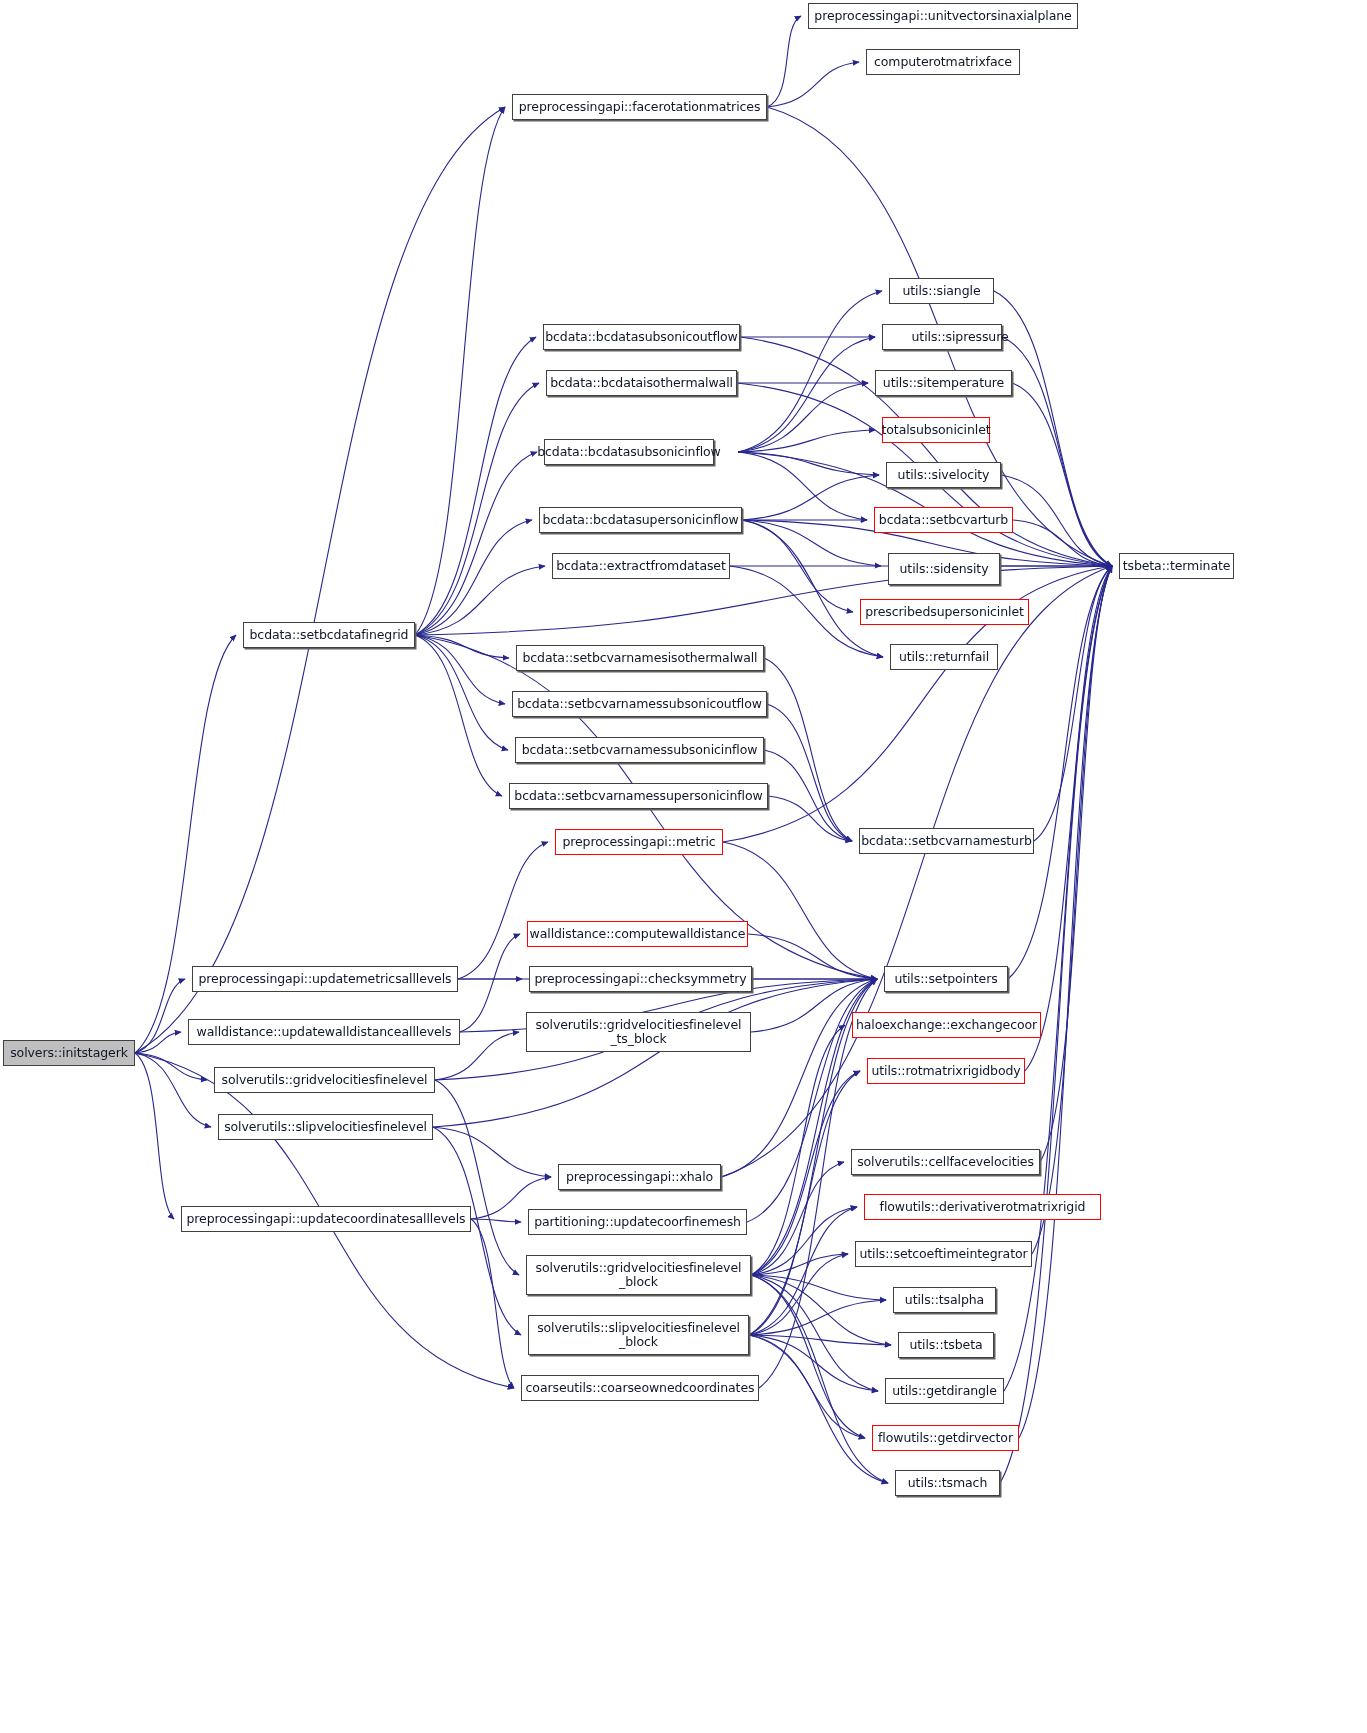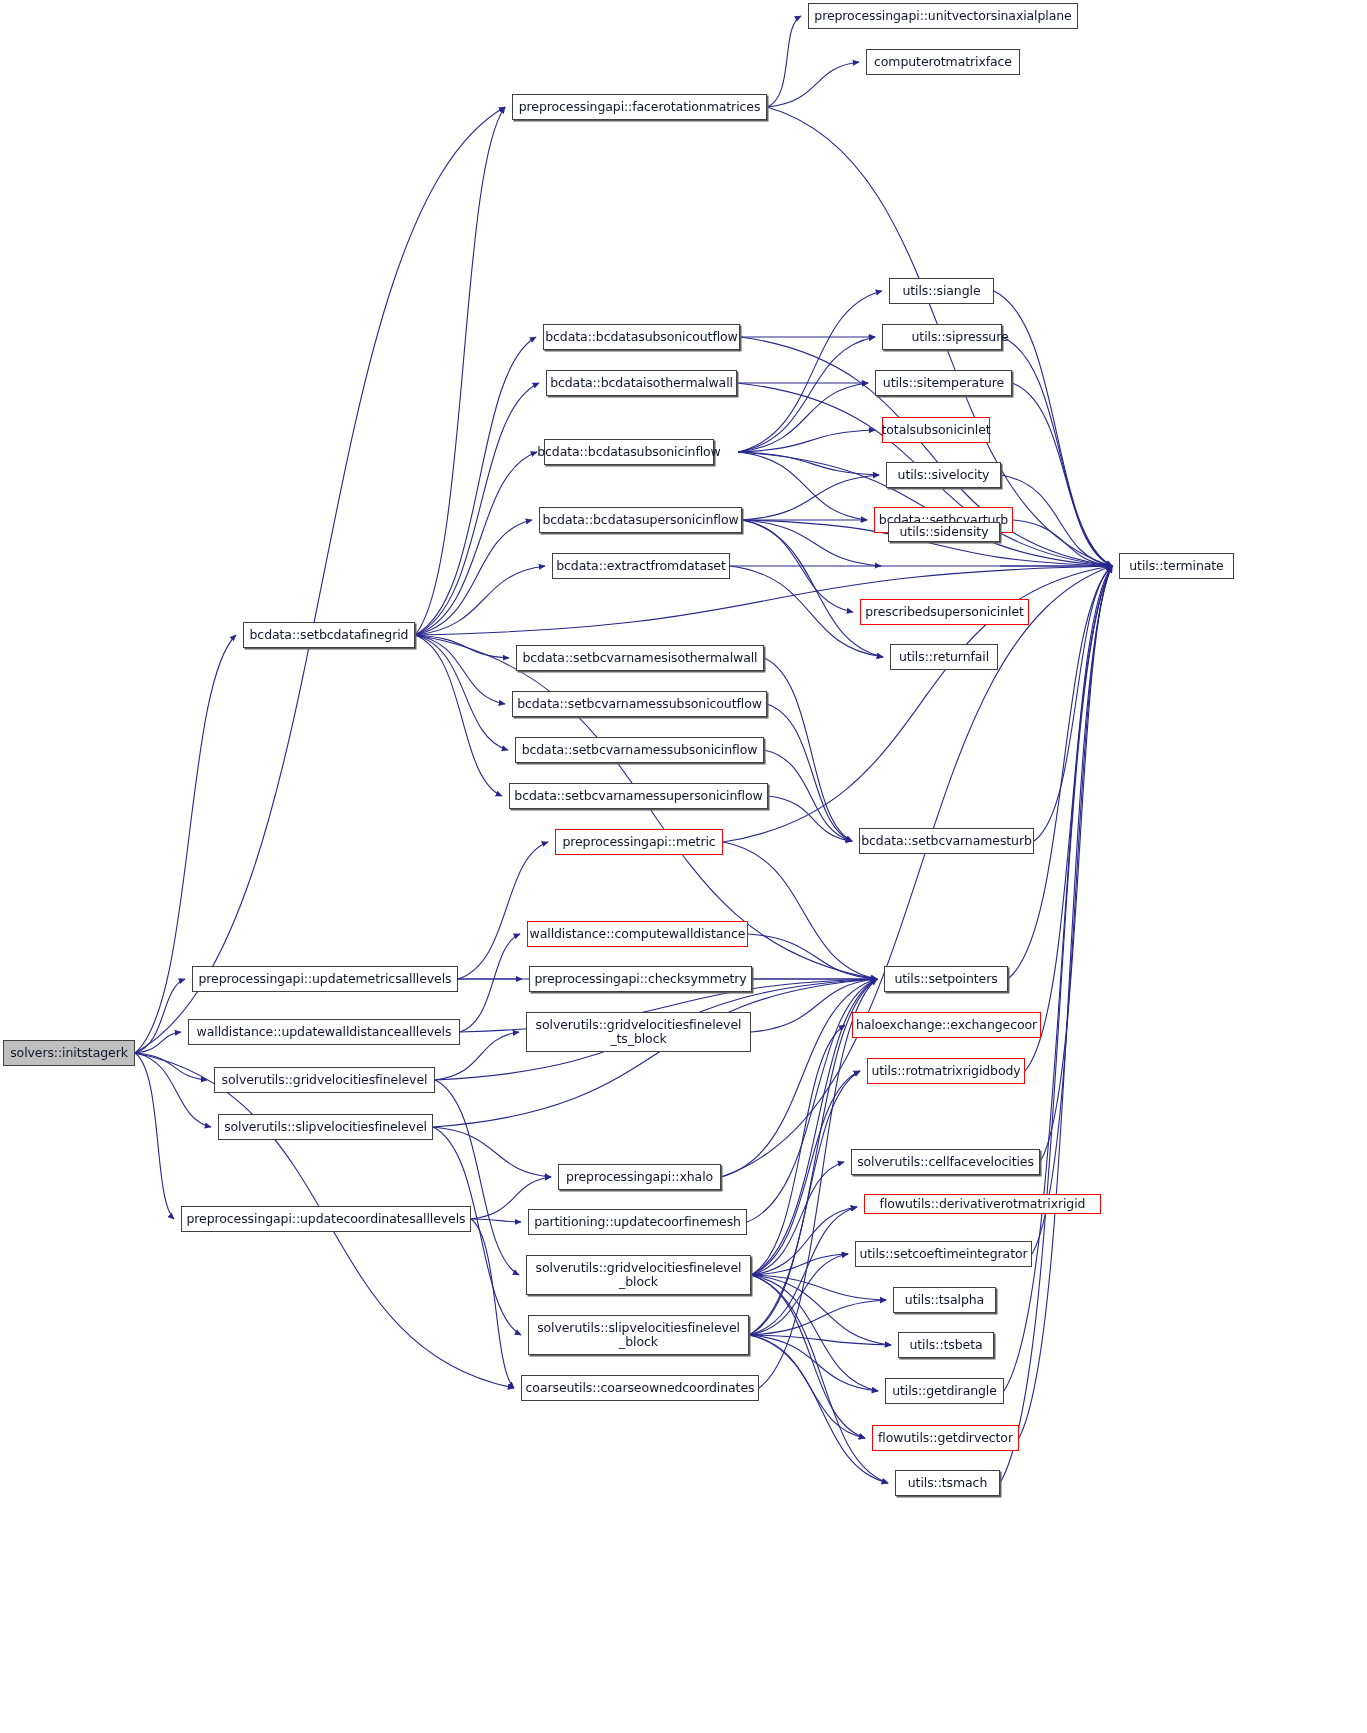--- a/index.html
+++ b/index.html
@@ -160,45 +160,45 @@
     <div class="node shadow" style="left: 512px; top: 691px; width: 255px; height: 26px;"><span>bcdata::setbcvarnamessubsonicoutflow</span></div>
     <div class="node shadow" style="left: 515px; top: 737px; width: 249px; height: 26px;"><span>bcdata::setbcvarnamessubsonicinflow</span></div>
     <div class="node shadow" style="left: 509px; top: 783px; width: 259px; height: 26px;"><span>bcdata::setbcvarnamessupersonicinflow</span></div>
     <div class="node red" style="left: 555px; top: 829px; width: 168px; height: 26px;"><span>preprocessingapi::metric</span></div>
     <div class="node" style="left: 889px; top: 278px; width: 105px; height: 26px;"><span>utils::siangle</span></div>
     <div class="node shadow" style="left: 882px; top: 324px; width: 120px; height: 26px; padding-left: 40px;"><span>utils::sipressure</span></div>
     <div class="node shadow" style="left: 875px; top: 370px; width: 137px; height: 26px;"><span>utils::sitemperature</span></div>
     <div class="node red" style="left: 882px; top: 417px; width: 108px; height: 26px;"><span>totalsubsonicinlet</span></div>
     <div class="node shadow" style="left: 886px; top: 462px; width: 115px; height: 26px;"><span>utils::sivelocity</span></div>
     <div class="node red" style="left: 874px; top: 507px; width: 139px; height: 26px;"><span>bcdata::setbcvarturb</span></div>
-    <div class="node shadow" style="left: 888px; top: 522px; width: 112px; height: 20px;"><span>utils::sidensity</span></div>
+    <div class="node shadow" style="left: 888px; top: 553px; width: 112px; height: 32px;"><span>utils::sidensity</span></div>
     <div class="node red" style="left: 860px; top: 599px; width: 169px; height: 26px;"><span>prescribedsupersonicinlet</span></div>
     <div class="node" style="left: 890px; top: 644px; width: 108px; height: 26px;"><span>utils::returnfail</span></div>
     <div class="node" style="left: 859px; top: 828px; width: 175px; height: 26px;"><span>bcdata::setbcvarnamesturb</span></div>
-    <div class="node" style="left: 1119px; top: 553px; width: 115px; height: 26px;"><span>utils::terminate</span></div>
+    <div class="node" style="left: 1119px; top: 553px; width: 115px; height: 26px;"><span>tsbeta::terminate</span></div>
     <div class="node" style="left: 192px; top: 966px; width: 266px; height: 26px;"><span>preprocessingapi::updatemetricsalllevels</span></div>
     <div class="node" style="left: 188px; top: 1019px; width: 272px; height: 26px;"><span>walldistance::updatewalldistancealllevels</span></div>
     <div class="node" style="left: 214px; top: 1067px; width: 221px; height: 26px;"><span>solverutils::gridvelocitiesfinelevel</span></div>
     <div class="node" style="left: 218px; top: 1114px; width: 215px; height: 26px;"><span>solverutils::slipvelocitiesfinelevel</span></div>
     <div class="node" style="left: 181px; top: 1206px; width: 290px; height: 26px;"><span>preprocessingapi::updatecoordinatesalllevels</span></div>
     <div class="node red" style="left: 527px; top: 921px; width: 221px; height: 26px;"><span>walldistance::computewalldistance</span></div>
     <div class="node shadow" style="left: 529px; top: 966px; width: 223px; height: 26px;"><span>preprocessingapi::checksymmetry</span></div>
     <div class="node" style="left: 526px; top: 1012px; width: 225px; height: 40px;"><span>solverutils::gridvelocitiesfinelevel
 _ts_block</span></div>
     <div class="node shadow" style="left: 558px; top: 1164px; width: 163px; height: 26px;"><span>preprocessingapi::xhalo</span></div>
     <div class="node" style="left: 528px; top: 1209px; width: 219px; height: 26px;"><span>partitioning::updatecoorfinemesh</span></div>
     <div class="node shadow" style="left: 526px; top: 1255px; width: 225px; height: 40px;"><span>solverutils::gridvelocitiesfinelevel
 _block</span></div>
     <div class="node shadow" style="left: 528px; top: 1315px; width: 221px; height: 40px;"><span>solverutils::slipvelocitiesfinelevel
 _block</span></div>
     <div class="node" style="left: 521px; top: 1375px; width: 238px; height: 26px;"><span>coarseutils::coarseownedcoordinates</span></div>
     <div class="node shadow" style="left: 884px; top: 966px; width: 124px; height: 26px;"><span>utils::setpointers</span></div>
     <div class="node red" style="left: 852px; top: 1012px; width: 189px; height: 26px;"><span>haloexchange::exchangecoor</span></div>
     <div class="node red" style="left: 867px; top: 1058px; width: 158px; height: 26px;"><span>utils::rotmatrixrigidbody</span></div>
     <div class="node shadow" style="left: 851px; top: 1149px; width: 189px; height: 26px;"><span>solverutils::cellfacevelocities</span></div>
-    <div class="node red" style="left: 864px; top: 1194px; width: 237px; height: 20px;"><span>flowutils::derivativerotmatrixrigid</span></div>
+    <div class="node red" style="left: 864px; top: 1194px; width: 237px; height: 26px;"><span>flowutils::derivativerotmatrixrigid</span></div>
     <div class="node" style="left: 855px; top: 1241px; width: 177px; height: 26px;"><span>utils::setcoeftimeintegrator</span></div>
     <div class="node shadow" style="left: 893px; top: 1287px; width: 103px; height: 26px;"><span>utils::tsalpha</span></div>
     <div class="node shadow" style="left: 898px; top: 1332px; width: 96px; height: 26px;"><span>utils::tsbeta</span></div>
     <div class="node" style="left: 885px; top: 1378px; width: 119px; height: 26px;"><span>utils::getdirangle</span></div>
     <div class="node red" style="left: 872px; top: 1425px; width: 147px; height: 26px;"><span>flowutils::getdirvector</span></div>
     <div class="node shadow" style="left: 895px; top: 1470px; width: 105px; height: 26px;"><span>utils::tsmach</span></div>
   </div>
 
 </body></html>

